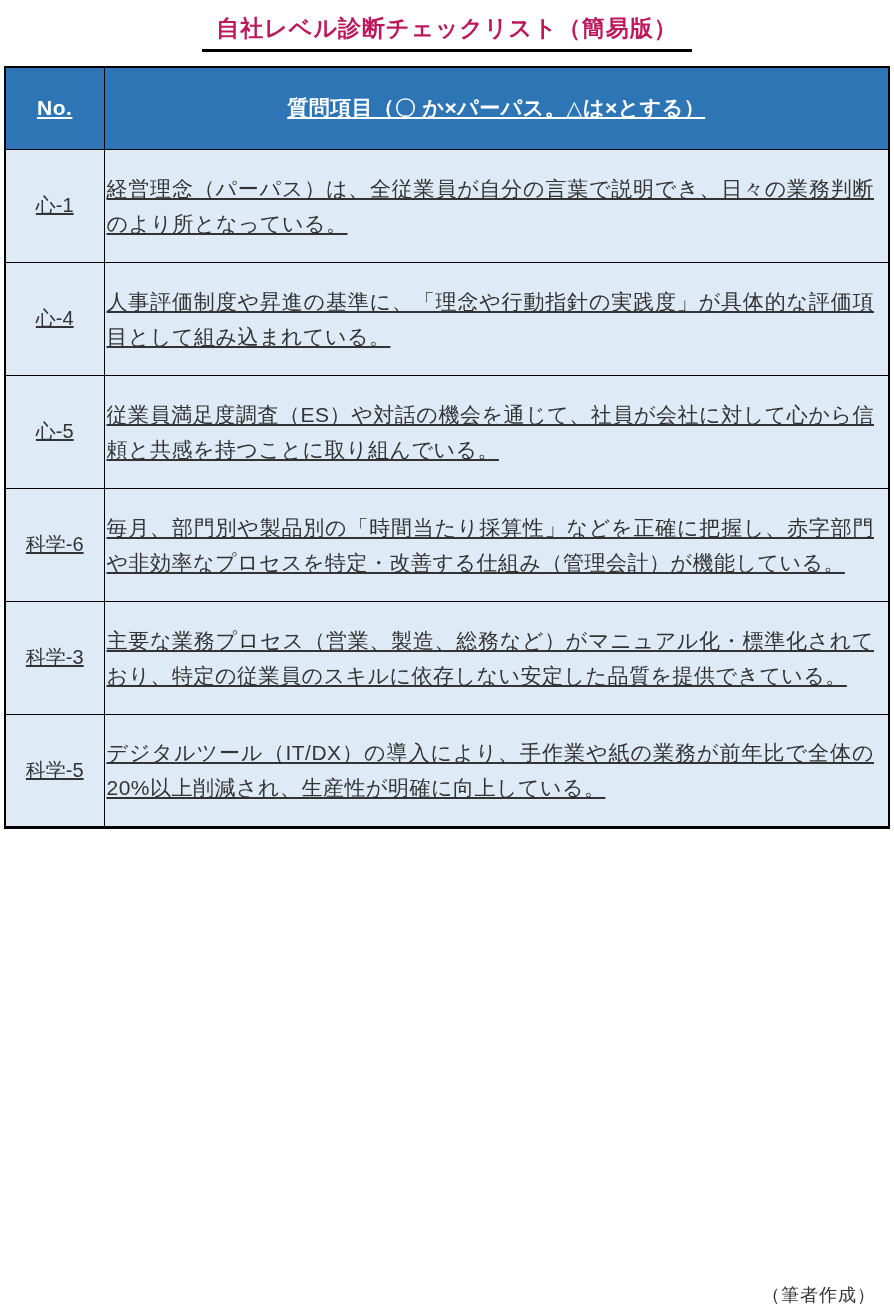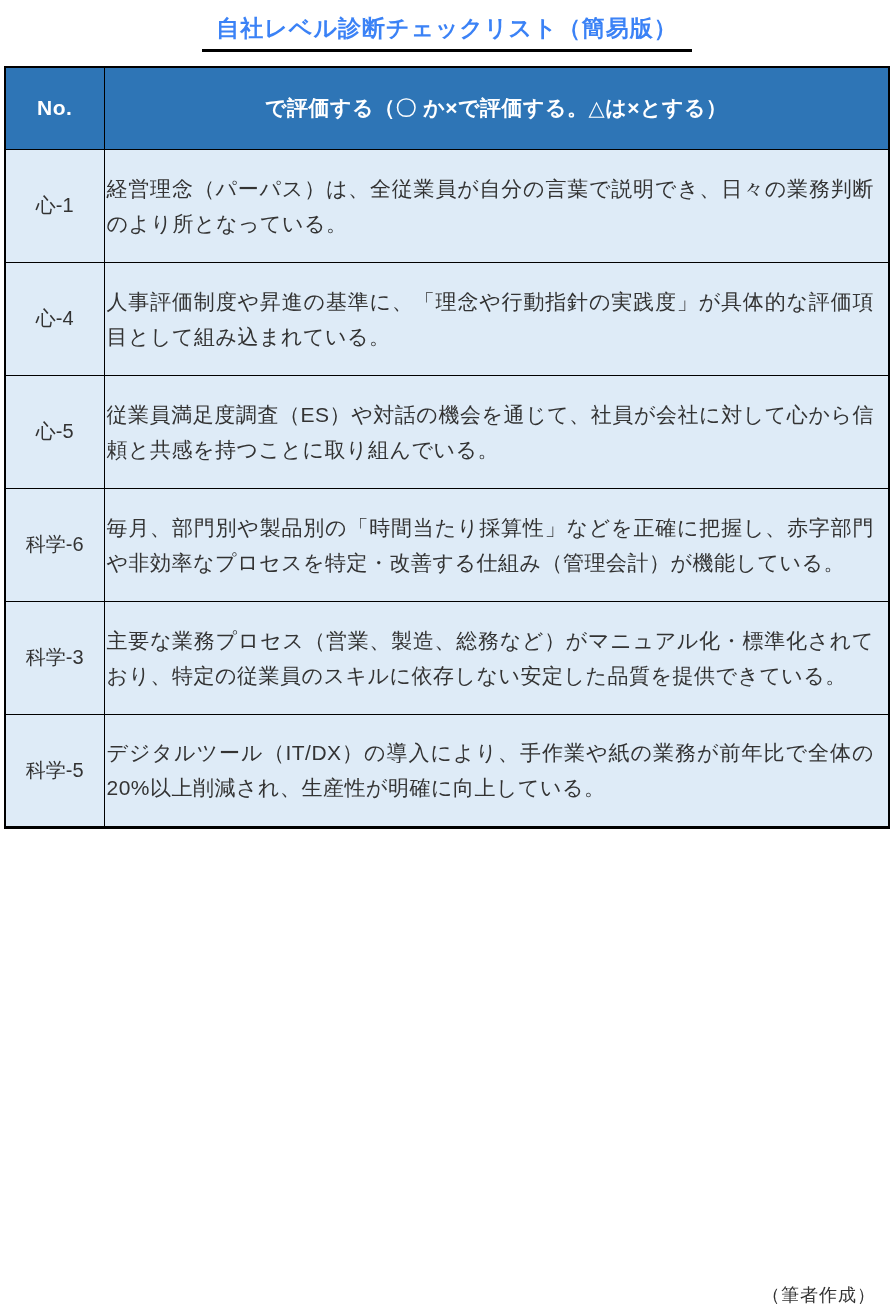--- a/index.html
+++ b/index.html
@@ -18,38 +18,39 @@
     left: 0;
     width: 894px;
     text-align: center;
     margin: 0;
   }
   .page-title {
     display: inline-block;
     margin-top: 13px;
     font-size: 23px;
     font-weight: bold;
-    color: #3b82f6;
+    color: #be185d;
     letter-spacing: 1px;
     border-bottom: 3px solid #000000;
     padding: 0 14px 5px 14px;
     white-space: nowrap;
   }
   table.checklist {
     position: absolute;
     top: 66px;
     left: 4px;
     width: 886px;
     border-collapse: collapse;
     table-layout: fixed;
     border: 2px solid var(--border, #000);
   }
   table.checklist th,
   table.checklist td {
     border: 1.5px solid var(--border, #000);
+    text-decoration: underline;
   }
   tr.header-row th {
     height: 82px;
     background: var(--header-bg, #2E75B6);
     color: var(--header-text, #fff);
     font-weight: bold;
     font-size: 21px;
     text-align: center;
     vertical-align: middle;
     letter-spacing: 0.5px;
@@ -86,21 +87,21 @@
 <body>
 
 <div class="title-wrap">
   <h1 class="page-title">自社レベル診断チェックリスト（簡易版）</h1>
 </div>
 
 <table class="checklist">
   <thead>
     <tr class="header-row">
       <th class="col-no">No.</th>
-      <th class="col-q">で評価する（〇 か×で評価する。△は×とする）</th>
+      <th class="col-q">質問項目（〇 か×パーパス。△は×とする）</th>
     </tr>
   </thead>
   <tbody id="table-body">
   <tr class="data-row">
     <td class="cell-no">心-1</td>
     <td class="cell-q">経営理念（パーパス）は、全従業員が自分の言葉で説明でき、日々の業務判断のより所となっている。</td>
   </tr>
 
 
 

